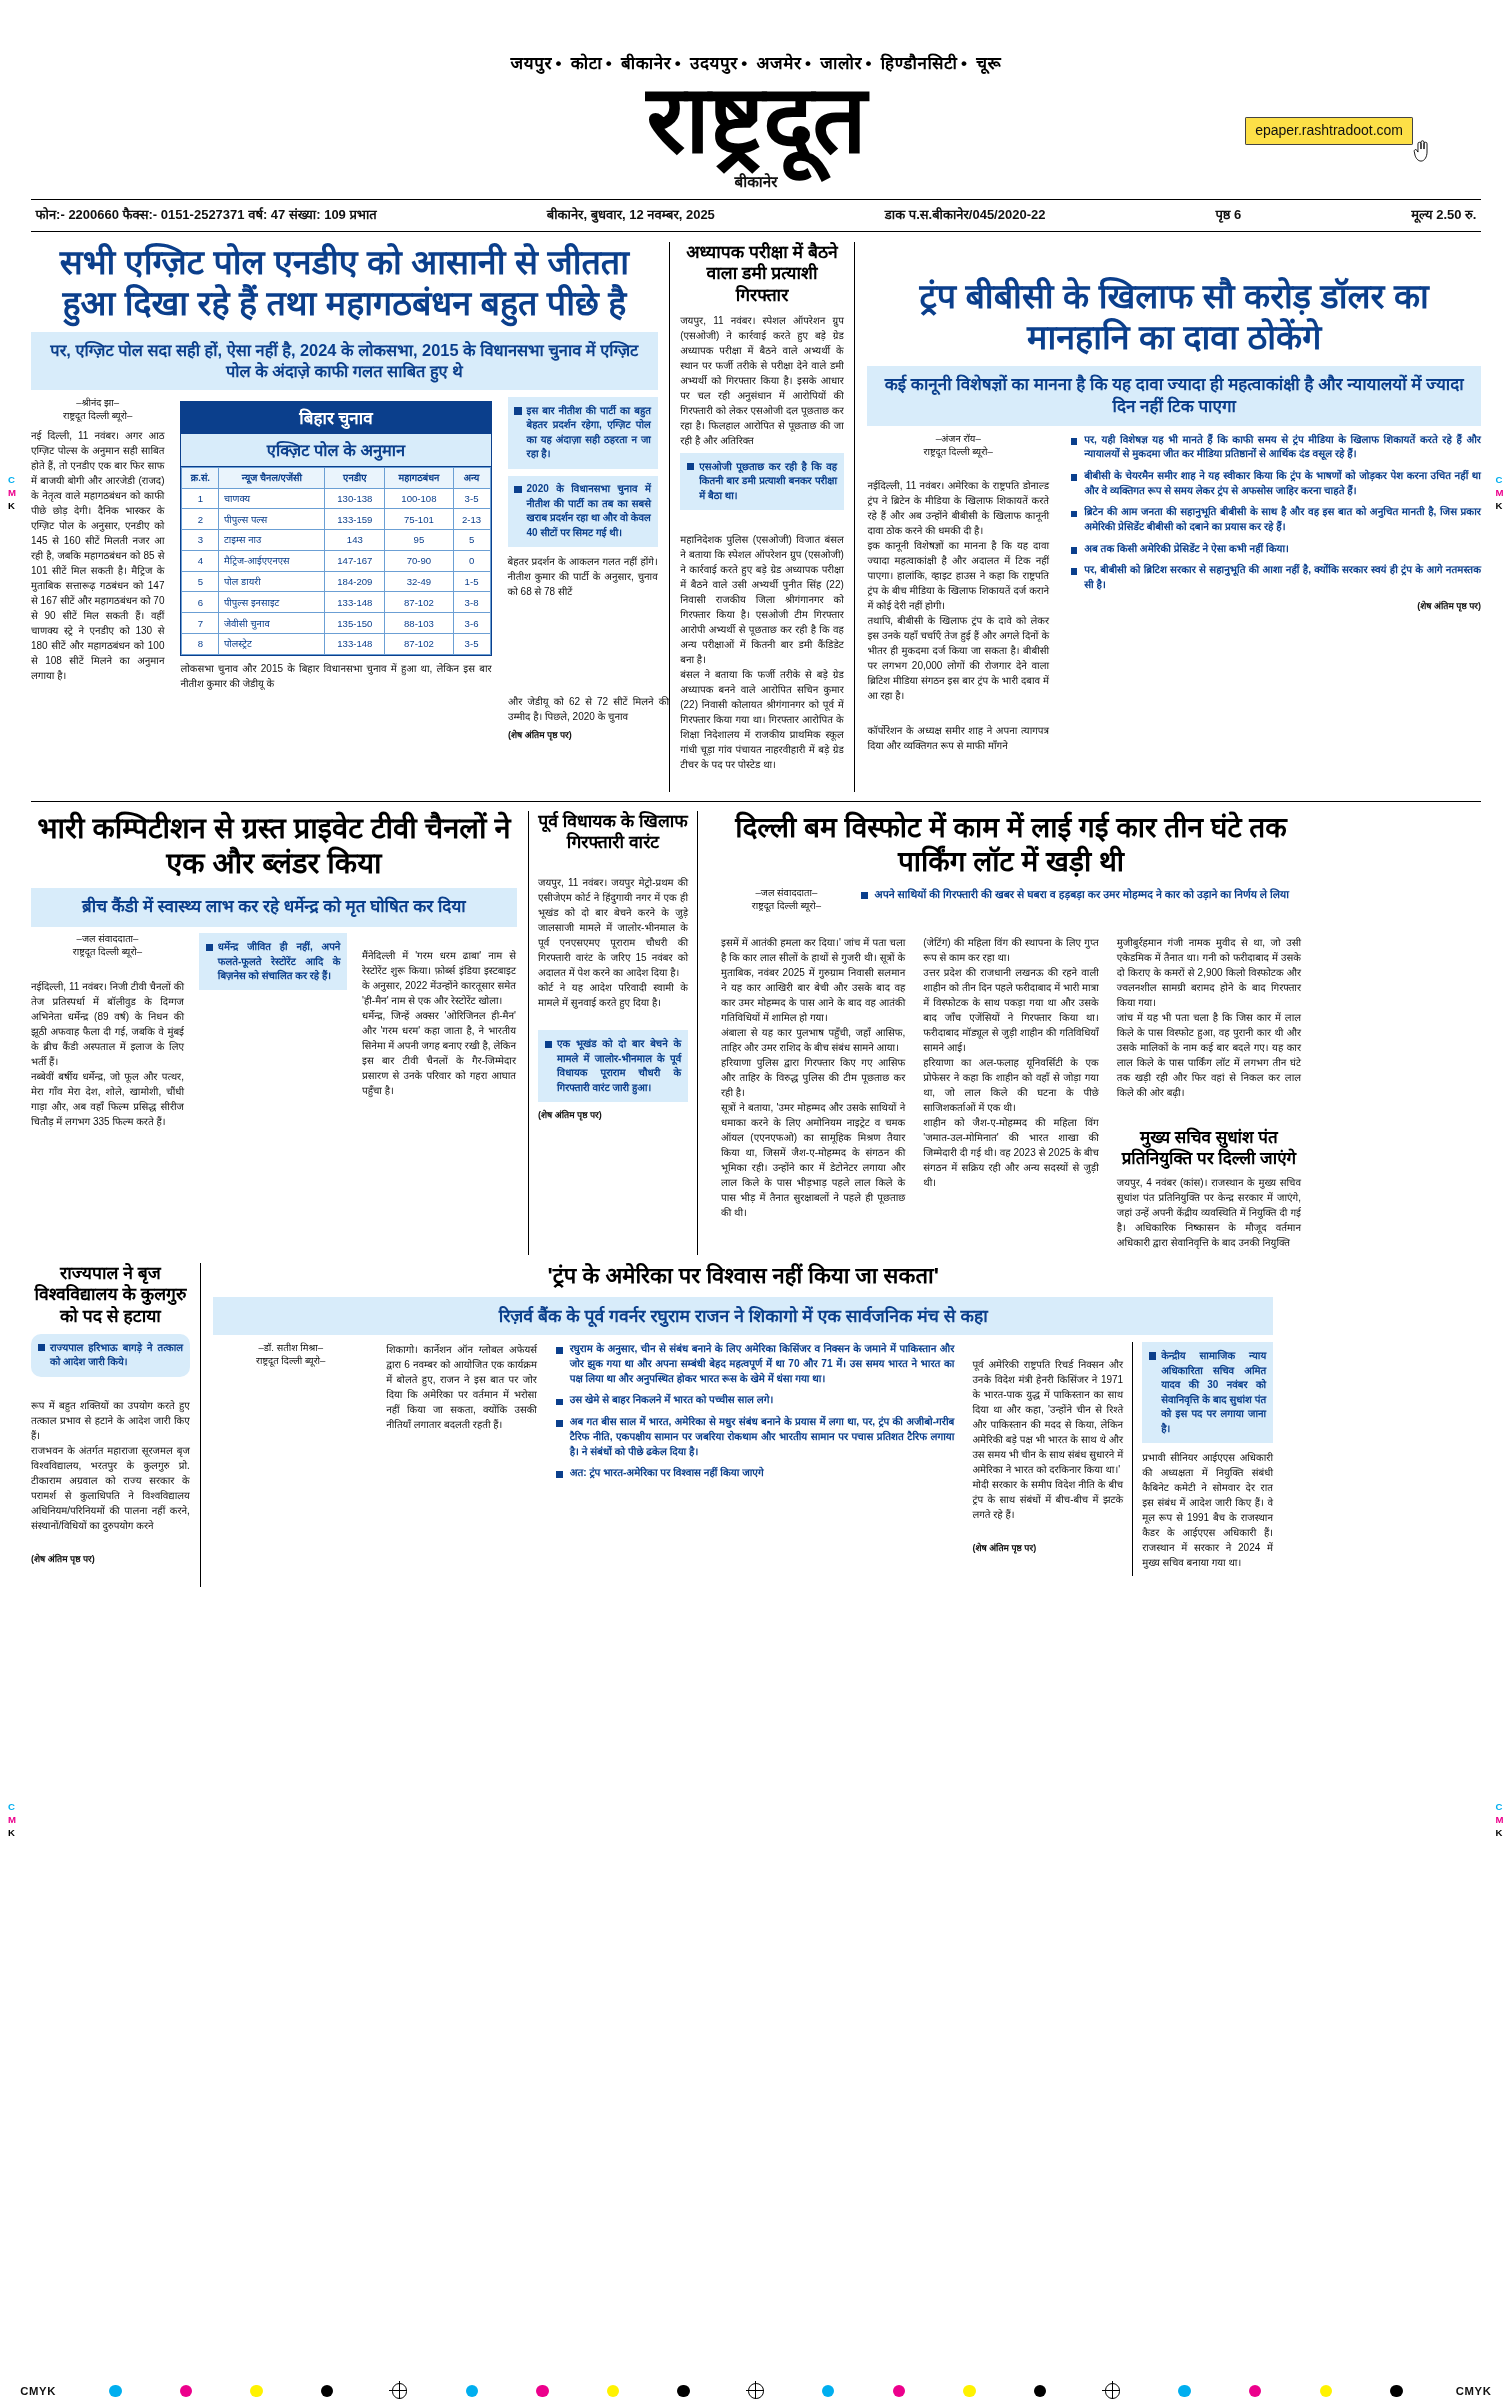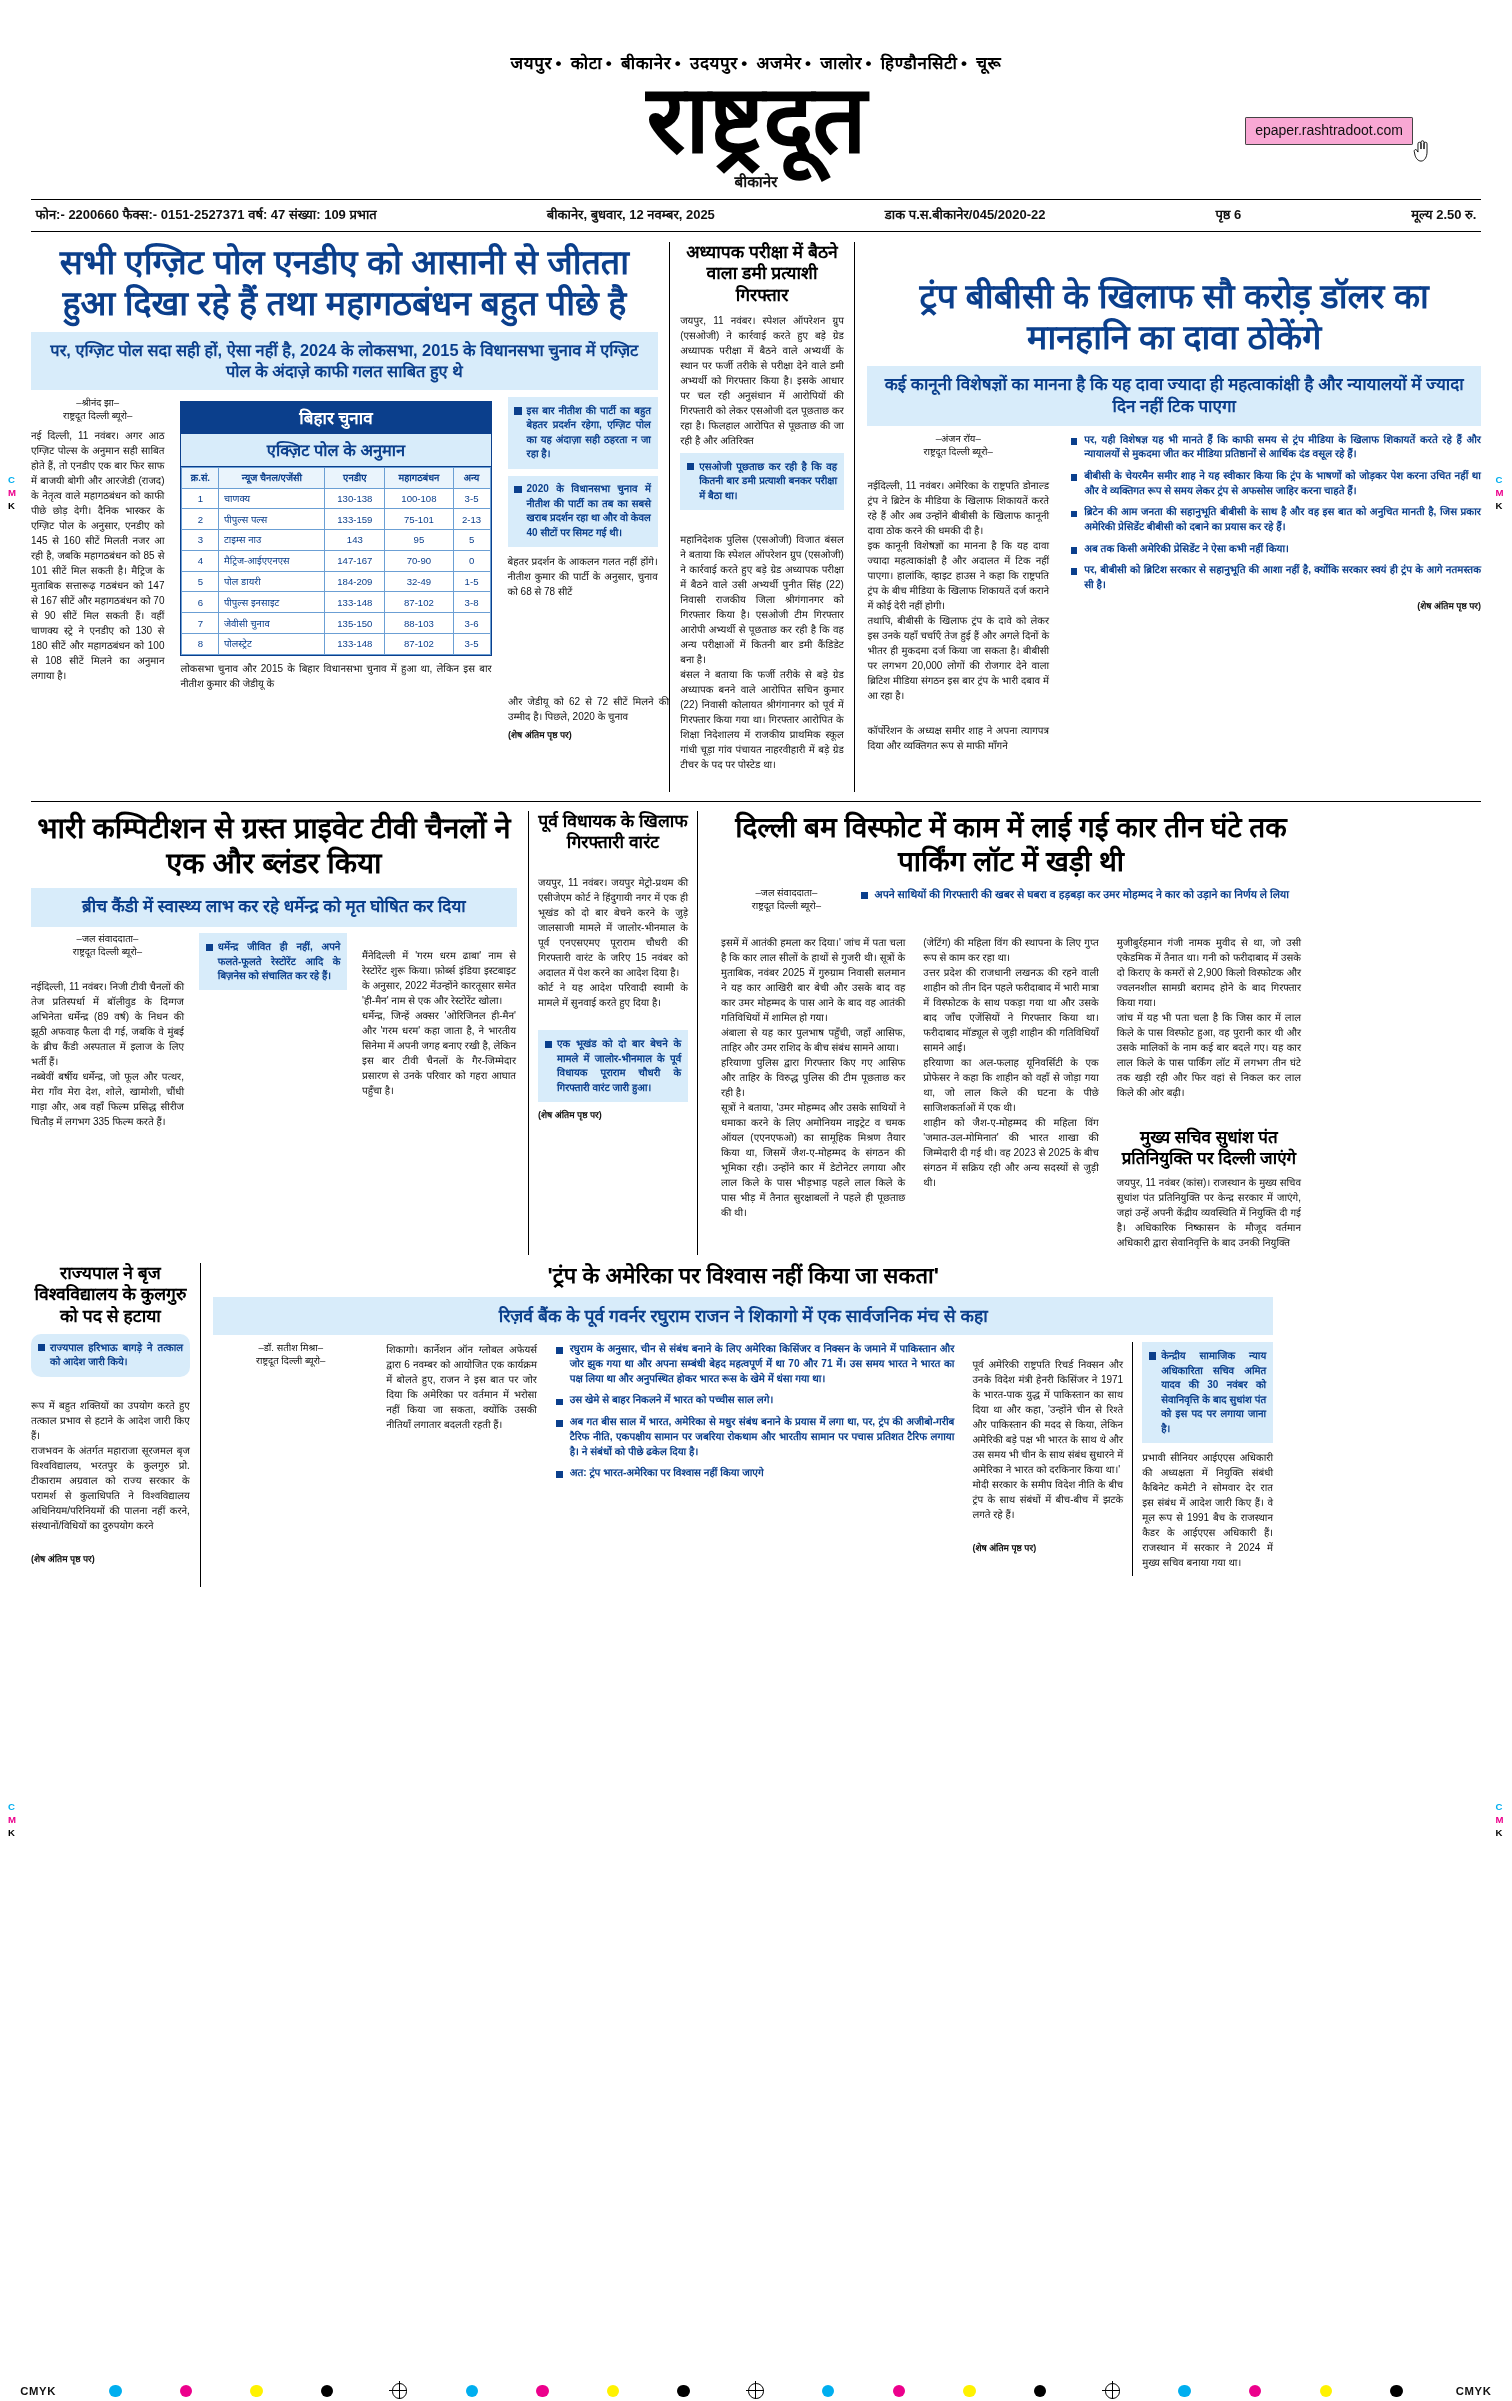--- a/index.html
+++ b/index.html
@@ -46,21 +46,21 @@
     color: #000;
   }
   .epaper-box {
     position: absolute;
     right: 68px;
     top: 44px;
     border: 1.1px solid #444;
     padding: 4.5px 9px 5.6px 9px;
     font-size: 14px;
     color: #111;
-    background: #f9a8d4;
+    background: #fde047;
     border-radius: 1.1px;
   }
   .cursor-icon {
     position: absolute;
     right: 49px;
     top: 67px;
     width: 19px; height: 22.6px;
   }
   .sub-city {
     text-align: center;
@@ -515,21 +515,21 @@
 शाहीन को जैश-ए-मोहम्मद की महिला विंग 'जमात-उल-मोमिनात' की भारत शाखा की जिम्मेदारी दी गई थी। वह 2023 से 2025 के बीच संगठन में सक्रिय रही और अन्य सदस्यों से जुड़ी थी।</p>
           </div>
         </div>
         <div style="width:198px; padding-left:9px; box-sizing:border-box;">
           <div class="body-col" style="white-space:pre-line;">
             <p>मुजीबुर्रहमान गंजी नामक मुवीद से था, जो उसी एकेडमिक में तैनात था। गनी को फरीदाबाद में उसके दो किराए के कमरों से 2,900 किलो विस्फोटक और ज्वलनशील सामग्री बरामद होने के बाद गिरफ्तार किया गया।
 जांच में यह भी पता चला है कि जिस कार में लाल किले के पास विस्फोट हुआ, वह पुरानी कार थी और उसके मालिकों के नाम कई बार बदले गए। यह कार लाल किले के पास पार्किंग लॉट में लगभग तीन घंटे तक खड़ी रही और फिर वहां से निकल कर लाल किले की ओर बढ़ी।</p>
           </div>
           <div class="hl-black" style="font-size:17px; text-align:center; margin-top:8px;">मुख्य सचिव सुधांश पंत प्रतिनियुक्ति पर दिल्ली जाएंगे</div>
           <div class="body-col" style="margin-top:5.6px;">
-            <p>जयपुर, 11 नवंबर (कांस)। राजस्थान के मुख्य सचिव सुधांश पंत प्रतिनियुक्ति पर केन्द्र सरकार में जाएंगे, जहां उन्हें अपनी केंद्रीय व्यवस्थिति में नियुक्ति दी गई है। अधिकारिक निष्कासन के मौजूद वर्तमान अधिकारी द्वारा सेवानिवृत्ति के बाद उनकी नियुक्ति</p>
+            <p>जयपुर, 4 नवंबर (कांस)। राजस्थान के मुख्य सचिव सुधांश पंत प्रतिनियुक्ति पर केन्द्र सरकार में जाएंगे, जहां उन्हें अपनी केंद्रीय व्यवस्थिति में नियुक्ति दी गई है। अधिकारिक निष्कासन के मौजूद वर्तमान अधिकारी द्वारा सेवानिवृत्ति के बाद उनकी नियुक्ति</p>
           </div>
         </div>
       </div>
     </div>
   </div>
 
   <div class="row" style="margin-top:8px;">
 
     <div style="width:169px; padding-right:10.2px; box-sizing:border-box;">
       <div class="hl-black" style="font-size:17.5px; text-align:center;">राज्यपाल ने बृज विश्वविद्यालय के कुलगुरु को पद से हटाया</div>

